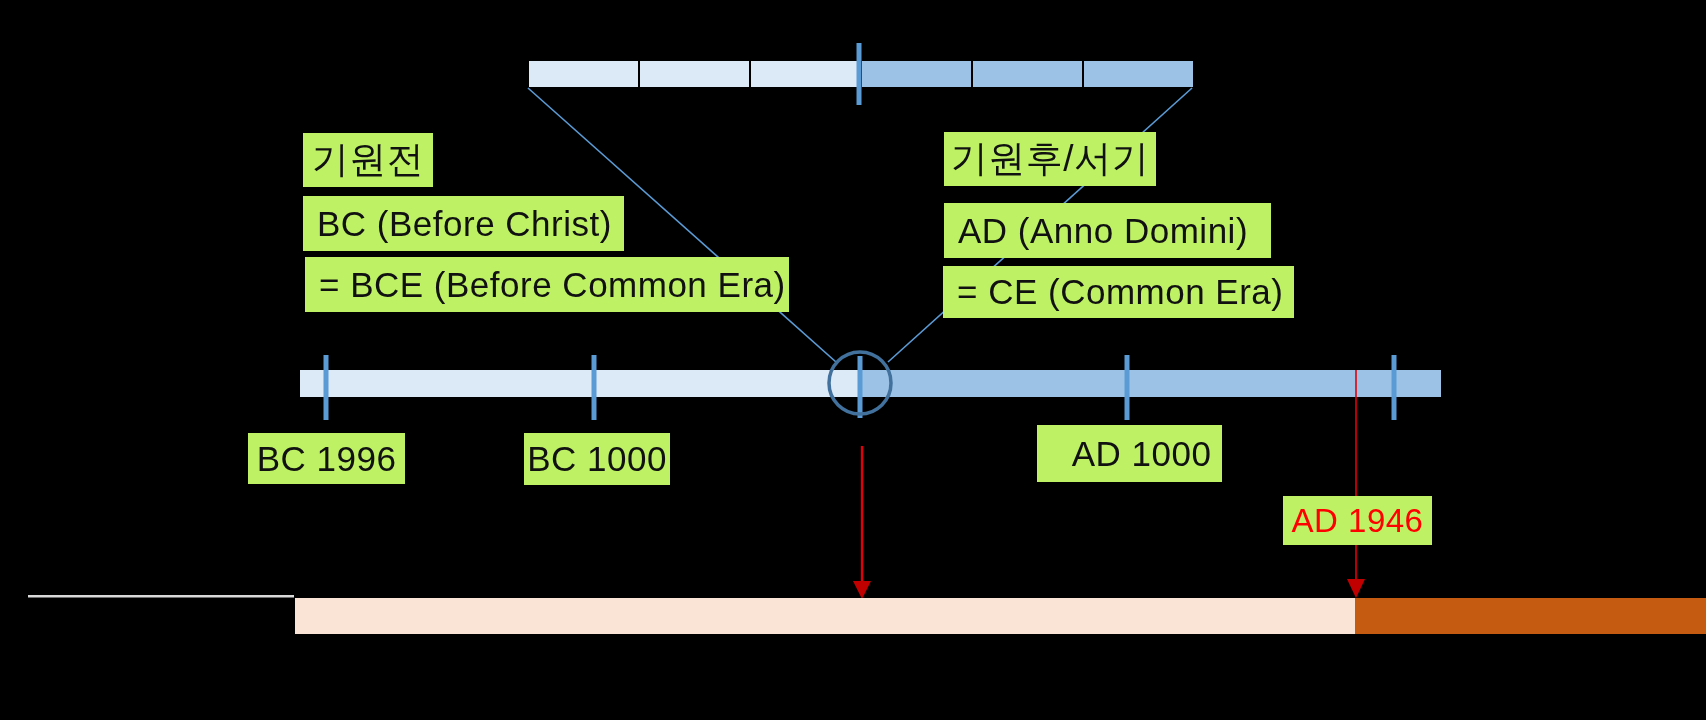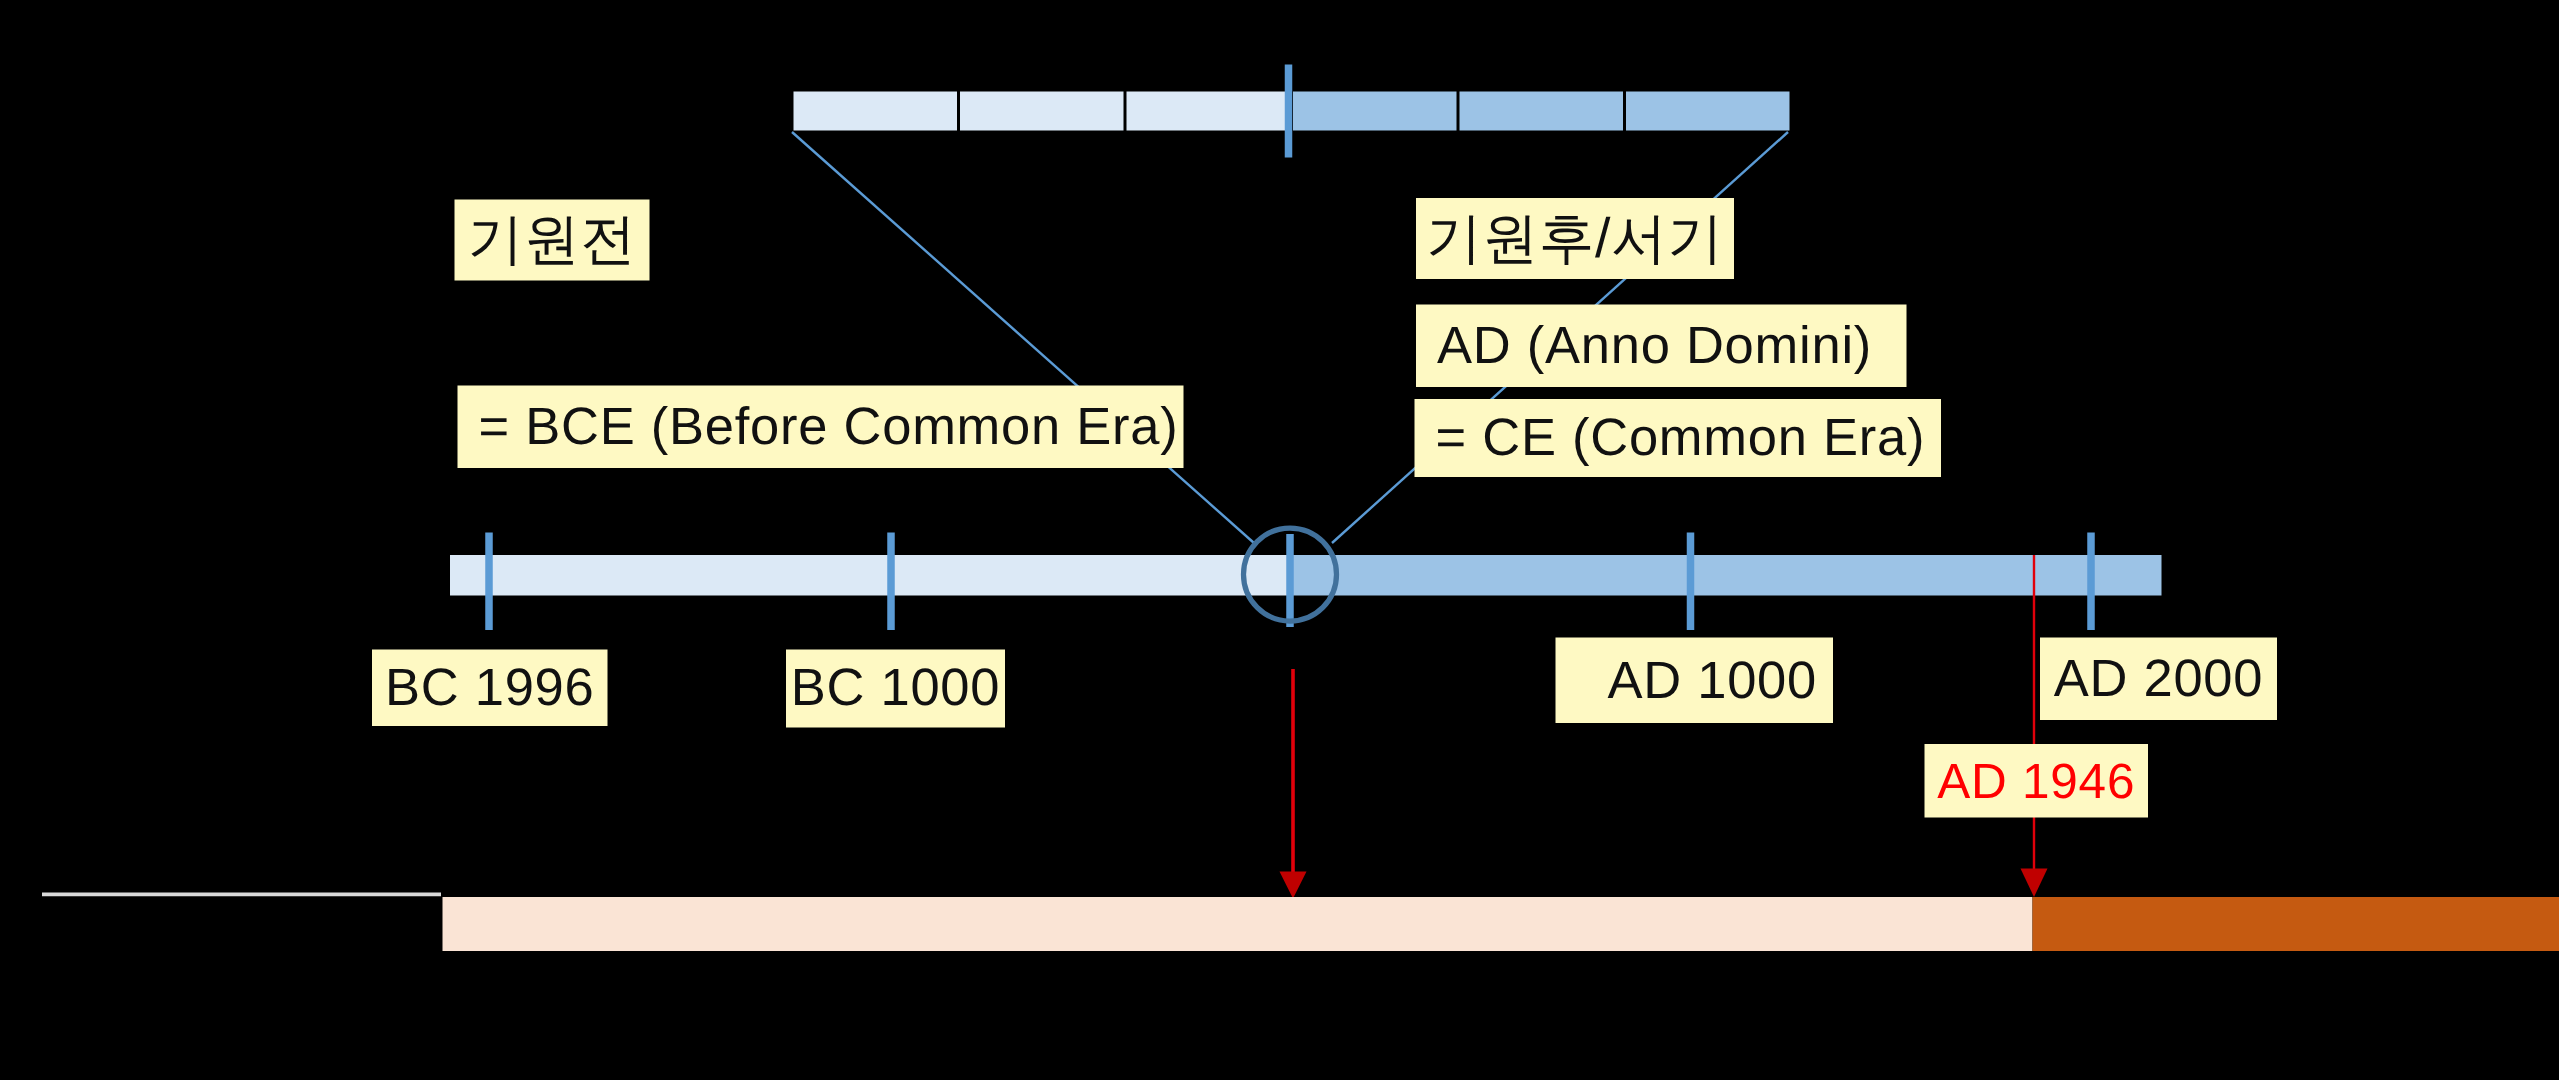--- a/index.html
+++ b/index.html
@@ -7,21 +7,21 @@
     position: relative;
     width: 1706px;
     height: 720px;
     background: #000;
     overflow: hidden;
     font-family: "Liberation Sans", "DejaVu Sans", sans-serif;
   }
   .art { position: absolute; left: 0; top: 0; }
   .label-box {
     position: absolute;
-    background: #fef9c3;
+    background: #bef264;
     color: #111111;
     display: flex;
     align-items: center;
     justify-content: center;
     font-size: 35px;
     letter-spacing: 0.5px;
     white-space: nowrap;
   }
   .label-box.korean { font-size: 37px; }
   .label-box.left-align { justify-content: flex-start; padding-left: 14px; }
@@ -67,26 +67,26 @@
 
     <line x1="862" y1="446" x2="862" y2="584" stroke-width="2.4" stroke="#E1000A"></line>
     <polygon points="853,581 871,581 862,599" fill="#C00000"></polygon>
 
     <rect x="28" y="595" width="266" height="2.5" fill="#D9D9D9"></rect>
     <rect x="295" y="598" width="1060" height="36" fill="#FAE4D5"></rect>
     <rect x="1355" y="598" width="351" height="36" fill="#C55A11"></rect>
   </svg>
 
   <div class="label-box korean" style="left:303px; top:133px; width:130px; height:54px;">기원전</div>
+  <div class="label-box left-align" style="left:303px; top:196px; width:307px; height:55px;">BC (Before Christ)</div>
   <div class="label-box korean" style="left:944px; top:132px; width:212px; height:54px;">기원후/서기</div>
 
   <div class="label-box left-align" style="left:305px; top:257px; width:470px; height:55px;">= BCE (Before Common Era)</div>
   <div class="label-box left-align" style="left:943px; top:266px; width:337px; height:52px;">= CE (Common Era)</div>
   <div class="label-box left-align" style="left:944px; top:203px; width:313px; height:55px;">AD (Anno Domini)</div>
 
   <div class="label-box" style="left:248px; top:433px; width:157px; height:51px;">BC 1996</div>
   <div class="label-box" style="left:524px; top:433px; width:146px; height:52px;">BC 1000</div>
   <div class="label-box" style="left:1037px; top:425px; width:161px; height:57px;padding-left:24px;">AD 1000</div>
-  <div class="label-box" style="left:1360px; top:425px; width:158px; height:55px;">AD 2000</div>
 
   <div class="label-box red-text" style="left:1283px; top:496px; width:149px; height:49px;">AD 1946</div>
 
 </div>
 
 </body></html>

